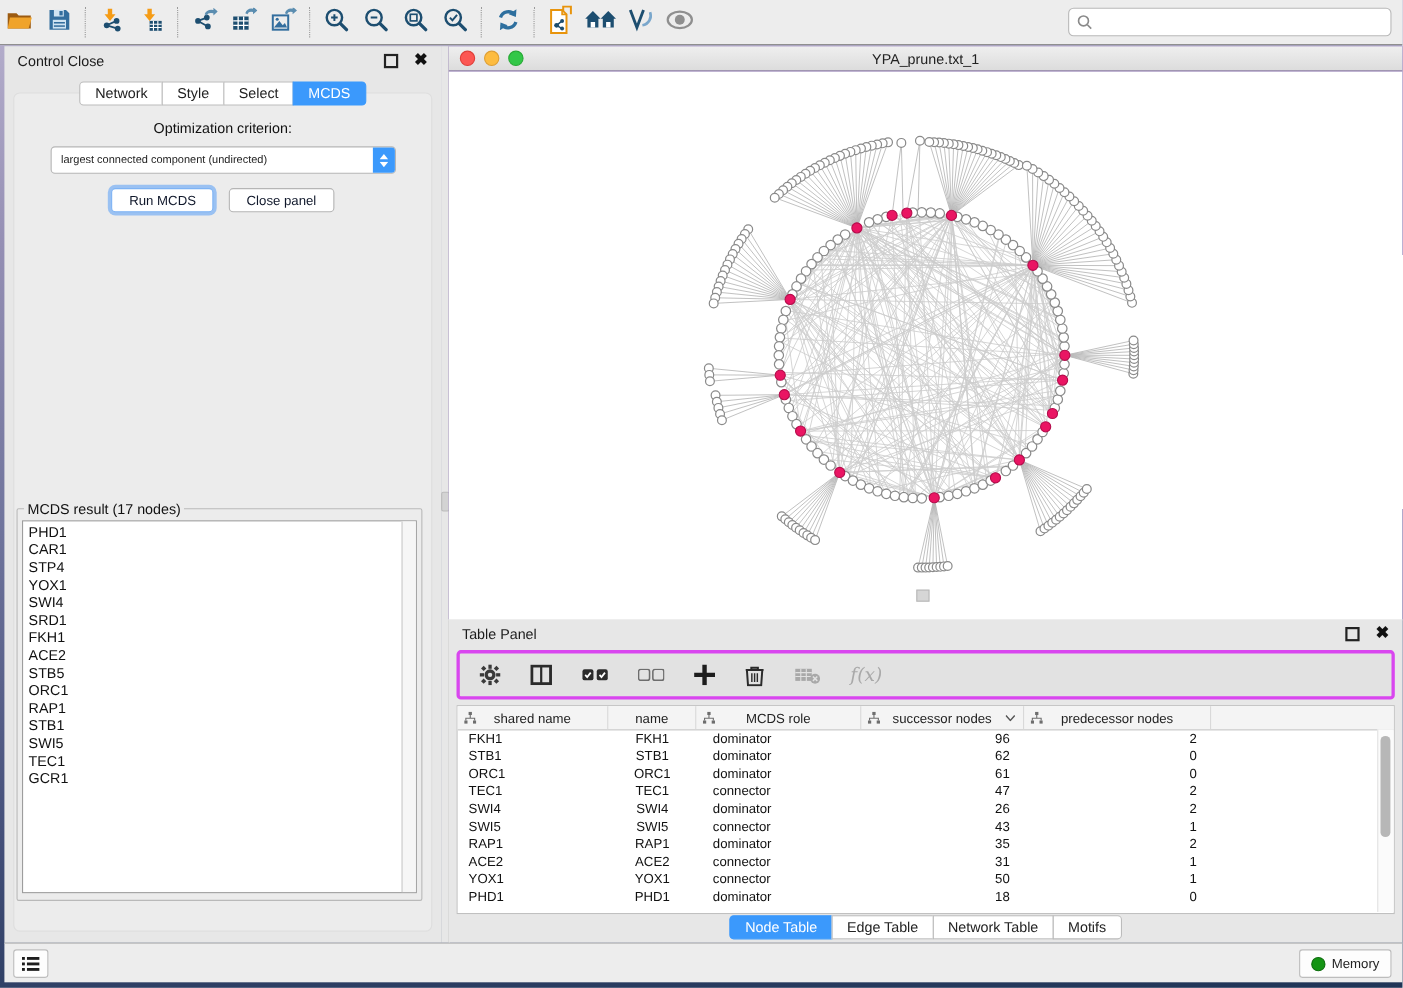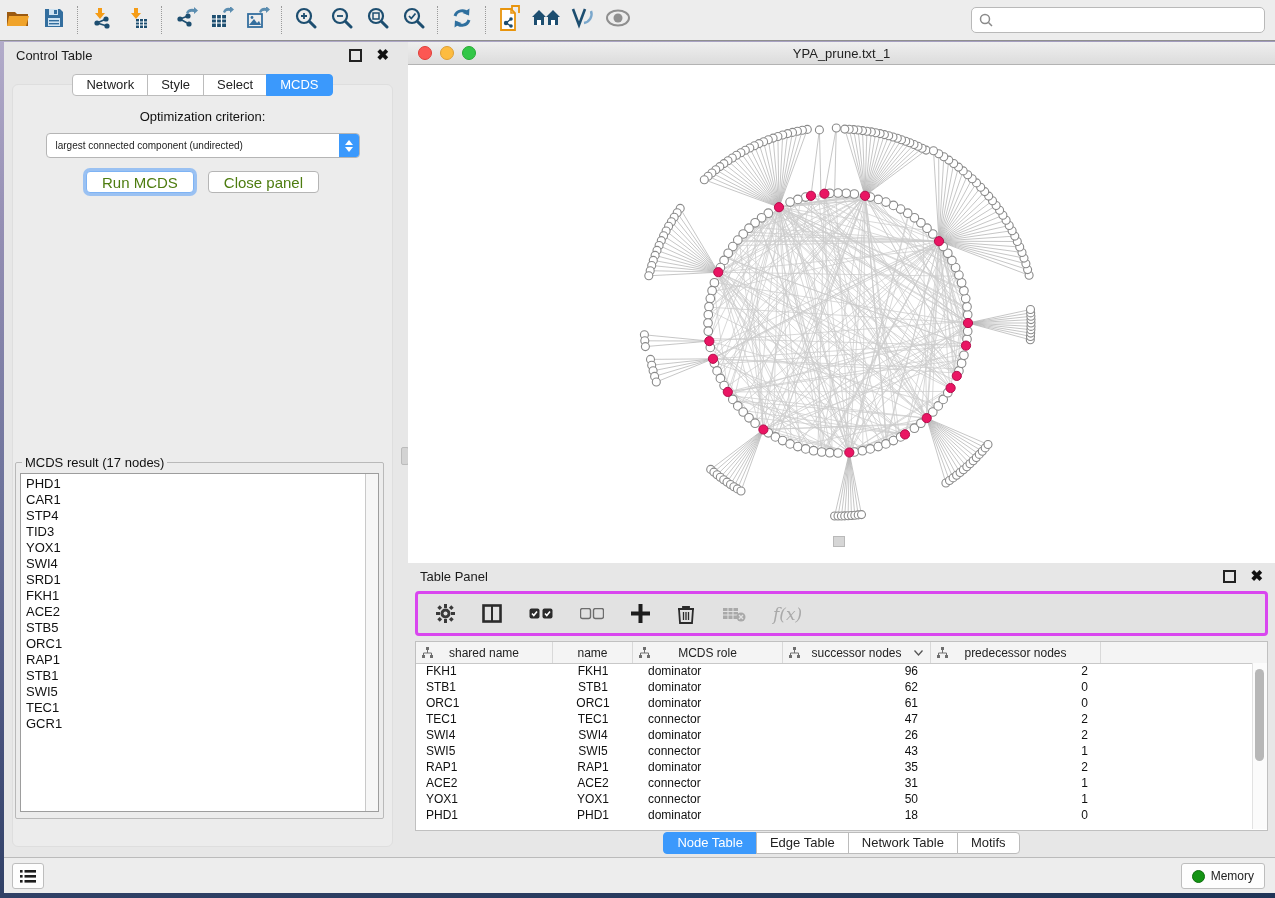--- a/index.html
+++ b/index.html
@@ -33,21 +33,21 @@
   .cp-body{position:absolute;left:8px;right:8px;top:42px;bottom:10px;background:#ececec;
     border:1px solid #dedede;border-radius:6px;}
   .opt-label{text-align:center;font-size:13px;margin-top:24px;color:#111;}
   .mac-select{position:relative;width:312px;height:23px;margin:9px auto 0 auto;background:#fff;
     border:1px solid #b5b5b5;border-radius:4px;display:flex;align-items:center;cursor:pointer;}
   .mac-select .val{font-size:10px;padding-left:9px;white-space:nowrap;}
   .mac-select .stepper{position:absolute;right:0;top:0;bottom:0;width:20px;background:#3b99fc;
     border-radius:0 3px 3px 0;display:flex;flex-direction:column;align-items:center;justify-content:center;gap:2px;}
   .btn-row{display:flex;justify-content:center;gap:14px;margin-top:13px;}
   .mac-btn{height:22px;padding:0 15px;background:#fff;border:1px solid #b5b5b5;border-radius:4px;
-    font-size:15px;color:#4d7c0f;cursor:pointer;font-family:"Liberation Sans",sans-serif;}
+    font-size:12px;color:#0f172a;cursor:pointer;font-family:"Liberation Sans",sans-serif;}
   .mac-btn.focused{box-shadow:0 0 0 3px rgba(88,158,248,.55);border-color:#7eb3f4;}
   fieldset.mcds-box{position:absolute;left:2px;right:8px;top:370px;height:362px;margin:0;padding:0;
     border:1px solid #b9b9b9;border-radius:2px;}
   fieldset.mcds-box legend{font-size:13px;color:#111;margin-left:6px;padding:0 3px;}
   .mcds-list-wrap{position:absolute;left:4px;right:4px;top:3px;bottom:6px;border:1px solid #9d9d9d;
     display:flex;background:#fff;}
   .mcds-list{flex:1;overflow:hidden;padding-top:2px;}
   .mcds-item{font-size:13px;line-height:16px;padding-left:5px;color:#111;}
   .mcds-scroll{width:12px;border-left:1px solid #c9c9c9;background:#f6f6f6;}
   
@@ -238,21 +238,21 @@
     <svg width="14" height="14" viewBox="0 0 14 14">
         <circle cx="6" cy="6" r="4.5" fill="none" stroke="#8a8a8a" stroke-width="1.5"></circle>
         <path d="M9.5 9.5 L13 13" stroke="#8a8a8a" stroke-width="1.5"></path>
       </svg>
     <input type="text" placeholder="" style="">
   </div>
 </div>
 
 <div class="cpanel">
   <div class="panel-title noselect">
-    <span>Control Table</span>
+    <span>Control Close</span>
     <span class="sp"></span>
     <span class="win-float"></span>
     <span class="win-close">✖</span>
   </div>
   <div class="cp-tabs-row noselect">
       <div class="seg-tab">Network</div>
       <div class="seg-tab">Style</div>
       <div class="seg-tab">Select</div>
       <div class="seg-tab active">MCDS</div>
     </div>
@@ -273,21 +273,20 @@
       <button class="mac-btn focused">Run MCDS</button>
       <button class="mac-btn">Close panel</button>
     </div>
     <fieldset class="mcds-box">
       <legend>MCDS result (17 nodes)</legend>
       <div class="mcds-list-wrap">
         <div class="mcds-list">
             <div class="mcds-item">PHD1</div>
             <div class="mcds-item">CAR1</div>
             <div class="mcds-item">STP4</div>
-            <div class="mcds-item">TID3</div>
             <div class="mcds-item">YOX1</div>
             <div class="mcds-item">SWI4</div>
             <div class="mcds-item">SRD1</div>
             <div class="mcds-item">FKH1</div>
             <div class="mcds-item">ACE2</div>
             <div class="mcds-item">STB5</div>
             <div class="mcds-item">ORC1</div>
             <div class="mcds-item">RAP1</div>
             <div class="mcds-item">STB1</div>
             <div class="mcds-item">SWI5</div>

